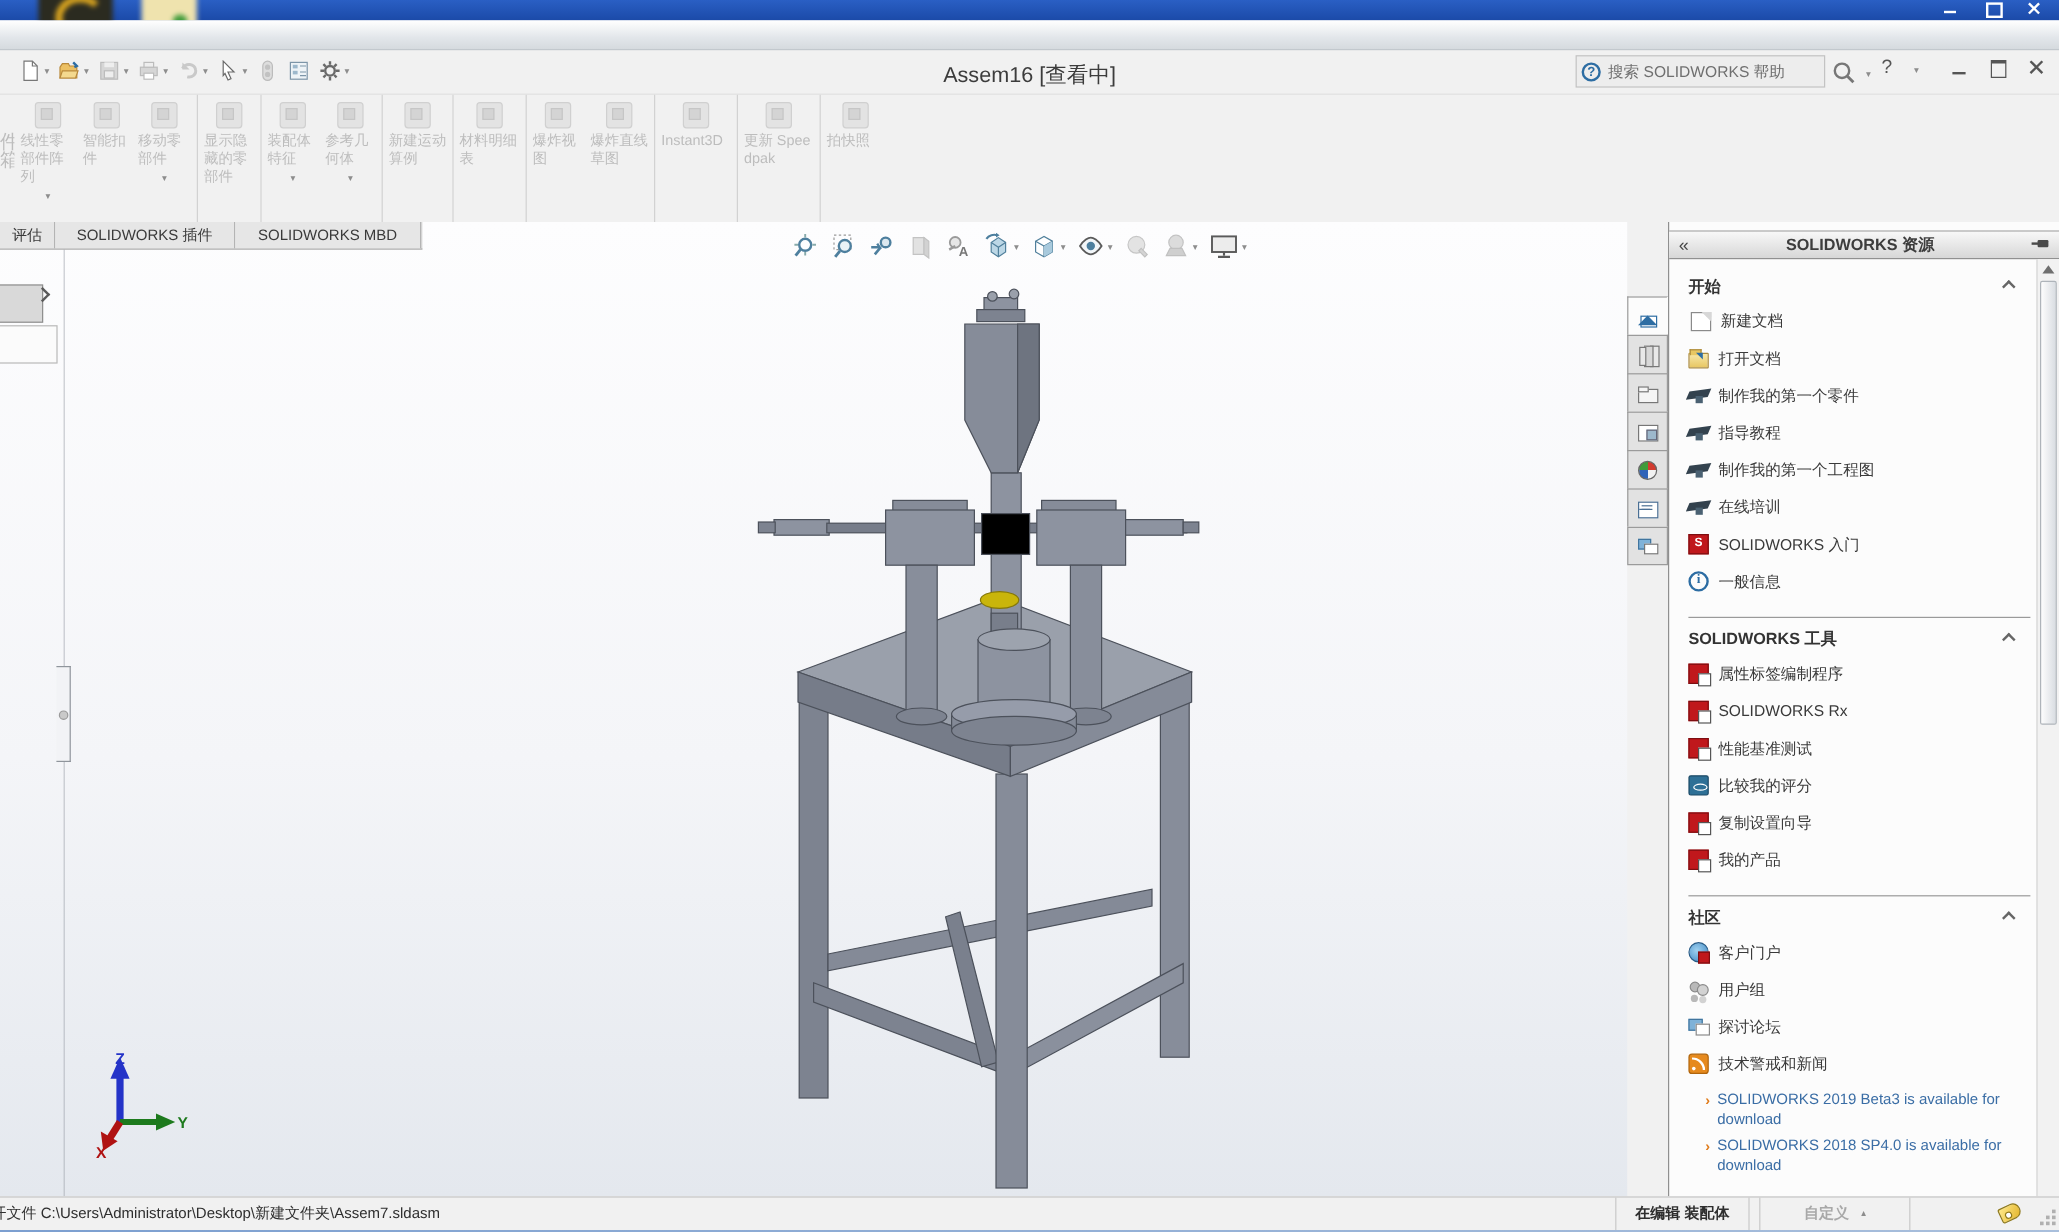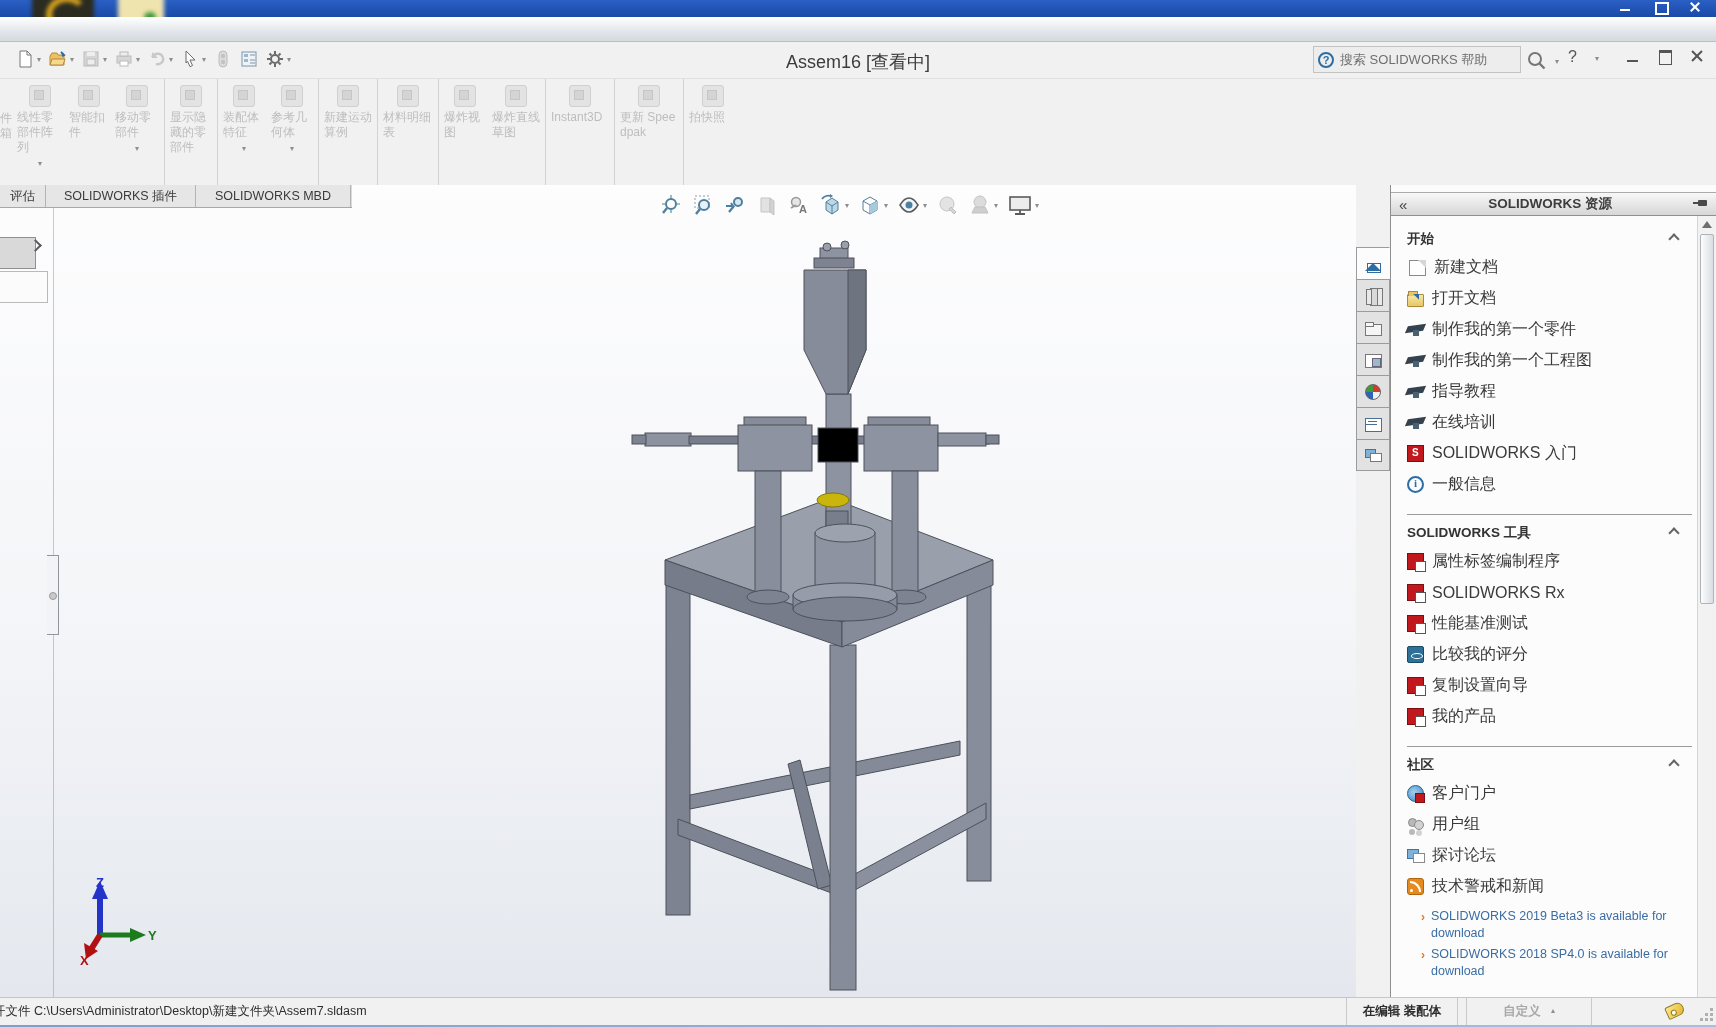--- a/index.html
+++ b/index.html
@@ -52,21 +52,21 @@
   .rgroup { display:flex; border-right:1px solid #d2d2d2; padding:6px 2px 2px; }
   .rgroup:last-child { border-right:none; }
   .ri { display:flex; flex-direction:column; align-items:center; text-align:left;
         color:#bdbdbd; font-size:12px; line-height:15px; padding:0 3px; }
   .ri .ric { width:22px; height:22px; margin-bottom:3px; background:#e3e3e3; border:1px solid #d0d0d0;
              border-radius:3px; position:relative; }
   .ri .ric::after { content:""; position:absolute; left:4px; top:4px; width:8px; height:8px;
                     background:#d4d4d4; border:1px solid #c6c6c6; }
   .ri .lbl { width:100%; word-break:break-all; }
   .ri .caret { margin:1px 0 0; }
-  .ribbon-cut { width:12px; overflow:hidden; color:#bdbdbd; font-size:12px; line-height:15px; padding-top:32px; }
+  .ribbon-cut { width:12px; overflow:hidden; color:#bdbdbd; font-size:16px; line-height:15px; padding-top:32px; }
 
   
   .tabrow { position:absolute; left:0; top:185px; width:352px; height:23px; background:#dadada;
             display:flex; border-bottom:1px solid #a8a8a8; z-index:5; }
   .cmtab { display:flex; align-items:center; justify-content:center; font-size:12.5px; color:#3a3a3a;
            border-right:1px solid #b4b4b4; background:#e6e6e6; padding:0 10px; white-space:nowrap; overflow:hidden; }
   .cmtab.first { width:46px; }
 
   
   .main { position:absolute; left:0; top:185px; width:1716px; height:812px; }
@@ -110,21 +110,21 @@
   .pane-scroll { position:absolute; right:0; top:31px; width:19px; height:781px; background:#f2f2f2; border-left:1px solid #d5d5d5; }
   .ps-up { position:absolute; left:4px; top:5px; width:0; height:0; border-left:5px solid transparent; border-right:5px solid transparent; border-bottom:7px solid #6f6f6f; }
   .ps-thumb { position:absolute; left:2px; top:18px; width:14px; height:370px; background:linear-gradient(90deg,#fdfdfd,#d9dde2); border:1px solid #aeb4ba; border-radius:2px; }
 
   .pane-content { position:absolute; left:0; top:31px; width:307px; height:781px; padding:6px 6px 0 16px; overflow:hidden; }
   .sec-head { display:flex; align-items:center; margin:8px 0 4px; }
   .sec-head.rule { border-top:1px solid #9a9a9a; padding-top:9px; margin-top:14px; }
   .sec-title { font-weight:bold; font-size:13.5px; color:#333; flex:1; }
   .sec-chev { width:8px; height:8px; border-left:2px solid #666; border-top:2px solid #666; transform:rotate(45deg); margin-right:14px; }
   .ti { display:flex; align-items:center; height:31px; cursor:default; }
-  .ti .tlabel { margin-left:8px; font-size:16px; color:#3a3a3a; white-space:nowrap; }
+  .ti .tlabel { margin-left:8px; font-size:13px; color:#3a3a3a; white-space:nowrap; }
   .ticon { width:17px; height:17px; position:relative; flex:0 0 17px; }
 
   
   .ic-page { background:#fff; border:1px solid #8a8a8a; width:13px; height:16px; margin-left:2px; }
   .ic-page::after { content:""; position:absolute; right:-1px; top:-1px; border:4px solid #d7d7d7; border-left-color:transparent; border-bottom-color:transparent; }
   .ic-folder { background:linear-gradient(#f7e7a8,#e8c763); border:1px solid #ab8a3e; height:13px; margin-top:3px; border-radius:1px; }
   .ic-folder::before { content:""; position:absolute; left:0; top:-4px; width:8px; height:4px; background:#e8c763; border:1px solid #ab8a3e; border-bottom:none; }
   .ic-folder::after { content:""; position:absolute; right:0px; top:-5px; width:0; height:0; border:4px solid transparent; border-top-color:#2d6da3; transform:rotate(-135deg); }
   .ic-cap { }
   .ic-cap::before { content:""; position:absolute; left:0; top:4px; width:17px; height:7px; background:#33424e; transform:skewX(-30deg) rotate(-8deg); }
@@ -577,25 +577,25 @@
       <div class="ti">
           <span class="ticon ic-folder"></span>
           <span class="tlabel">打开文档</span>
         </div>
       <div class="ti">
           <span class="ticon ic-cap"></span>
           <span class="tlabel">制作我的第一个零件</span>
         </div>
       <div class="ti">
           <span class="ticon ic-cap"></span>
+          <span class="tlabel">指导教程</span>
+        </div>
+      <div class="ti">
+          <span class="ticon ic-cap"></span>
           <span class="tlabel">制作我的第一个工程图</span>
-        </div>
-      <div class="ti">
-          <span class="ticon ic-cap"></span>
-          <span class="tlabel">指导教程</span>
         </div>
       <div class="ti">
           <span class="ticon ic-cap"></span>
           <span class="tlabel">在线培训</span>
         </div>
       <div class="ti">
           <span class="ticon ic-swbox"></span>
           <span class="tlabel">SOLIDWORKS 入门</span>
         </div>
       <div class="ti">

